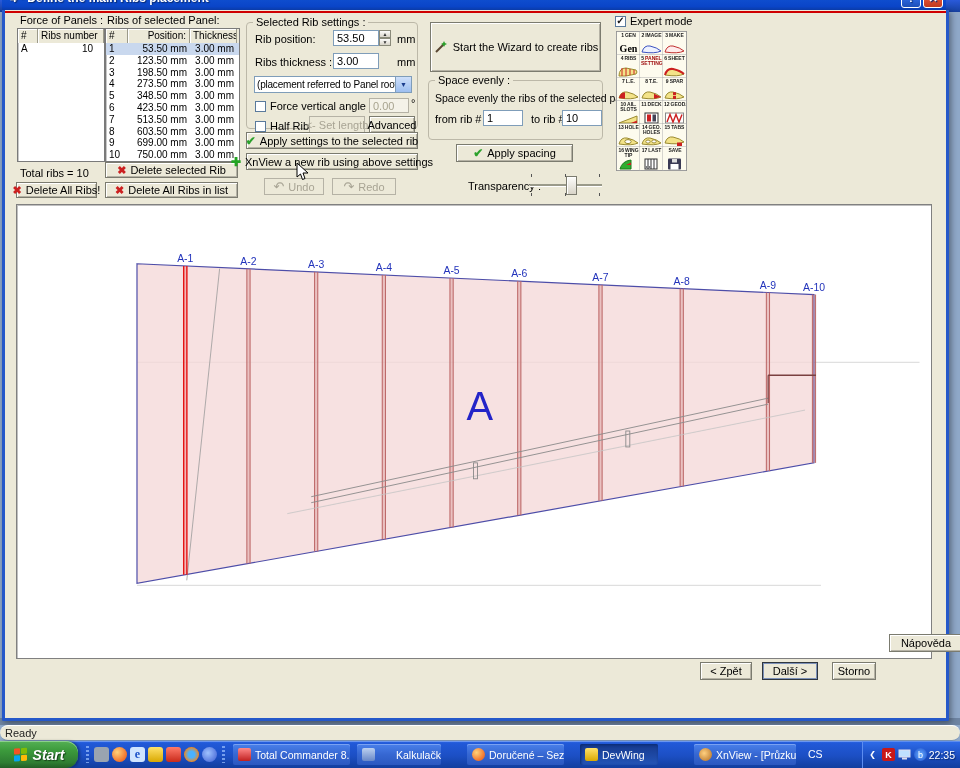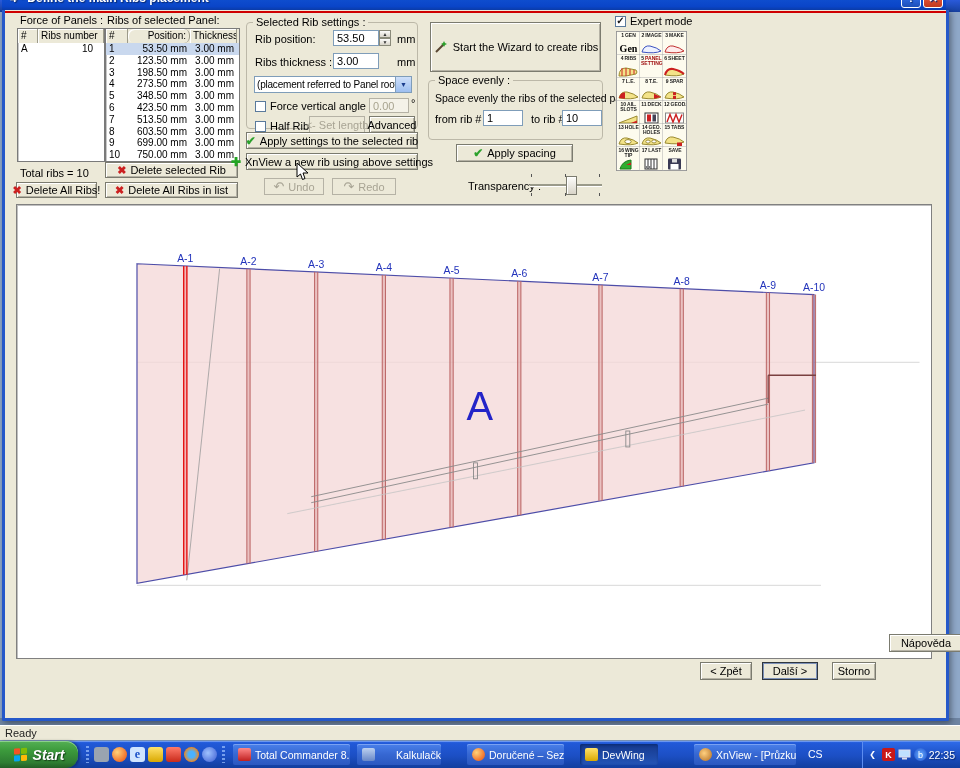--- a/index.html
+++ b/index.html
@@ -93,21 +93,21 @@
     background:linear-gradient(#fdfdfb,#d8d4c8);border:1px solid #7b7b6f;
     box-shadow:inset 1px 1px 0 #fff;}
 
   
   .canvas{position:absolute;background:#fff;border:1px solid #808080;
     box-shadow:inset 1px 1px 0 #c0c0c0;}
 
   
   .statusbar{position:absolute;left:0;top:725px;width:960px;height:16px;background:#ece9d8;
     border-top:1px solid #fff;box-sizing:border-box;font-size:11px;color:#222;
-    display:flex;align-items:center;padding-left:5px;border-bottom:1px solid #7690b4;}
+    display:flex;align-items:center;padding-left:5px;border-bottom:1px solid #7690b4;border-radius:8px;}
   .taskbar{position:absolute;left:0;top:741px;width:960px;height:27px;
     background:linear-gradient(#2f6ceb 0%,#2159d8 8%,#1c4fc4 55%,#123e9e 100%);
     box-shadow:inset 0 1px 0 #6a96f0;}
   .start{position:absolute;left:0;top:0;height:27px;width:78px;border-radius:0 12px 12px 0;
     background:linear-gradient(#55b055 0%,#3c9a3c 35%,#2e7d32 80%,#225f26 100%);
     box-shadow:inset 0 1px 0 #8cd08c,2px 0 3px rgba(0,0,0,.35);
     display:flex;align-items:center;justify-content:center;gap:5px;color:#fff;
     font-size:14px;font-weight:bold;font-style:italic;text-shadow:1px 1px 1px #17421a;}
   .flag{width:14px;height:14px;display:grid;grid-template-columns:6px 6px;grid-auto-rows:6px;gap:1px;transform:skewY(-4deg);}
   .flag i{border-radius:1px;}
@@ -155,21 +155,21 @@
             <span style="width: 20px;">A</span>
             <span class="ra" style="width: 58px;">10</span>
           </div>
         </div>
     </div>
 
     <span class="lb" style="left:102px;top:4px;">Ribs of selected Panel:</span>
     <div class="tbl" style="left:100px;top:18px;width:133px;height:132px;">
       <div class="hd">
         <span style="width:22px;">#</span>
-        <span style="width:62px;border-radius:6px;" class="ra">Position:</span>
+        <span style="width:62px;" class="ra">Position:</span>
         <span style="width:47px;" class="ra">Thickness:</span>
       </div>
       <div id="ribs-body">
           <div class="tr sel">
             <span style="width: 22px;">1</span>
             <span class="ra" style="width: 62px;">53.50 mm</span>
             <span class="ra" style="width: 47px;">3.00 mm</span>
           </div>
           <div class="tr">
             <span style="width: 22px;">2</span>

